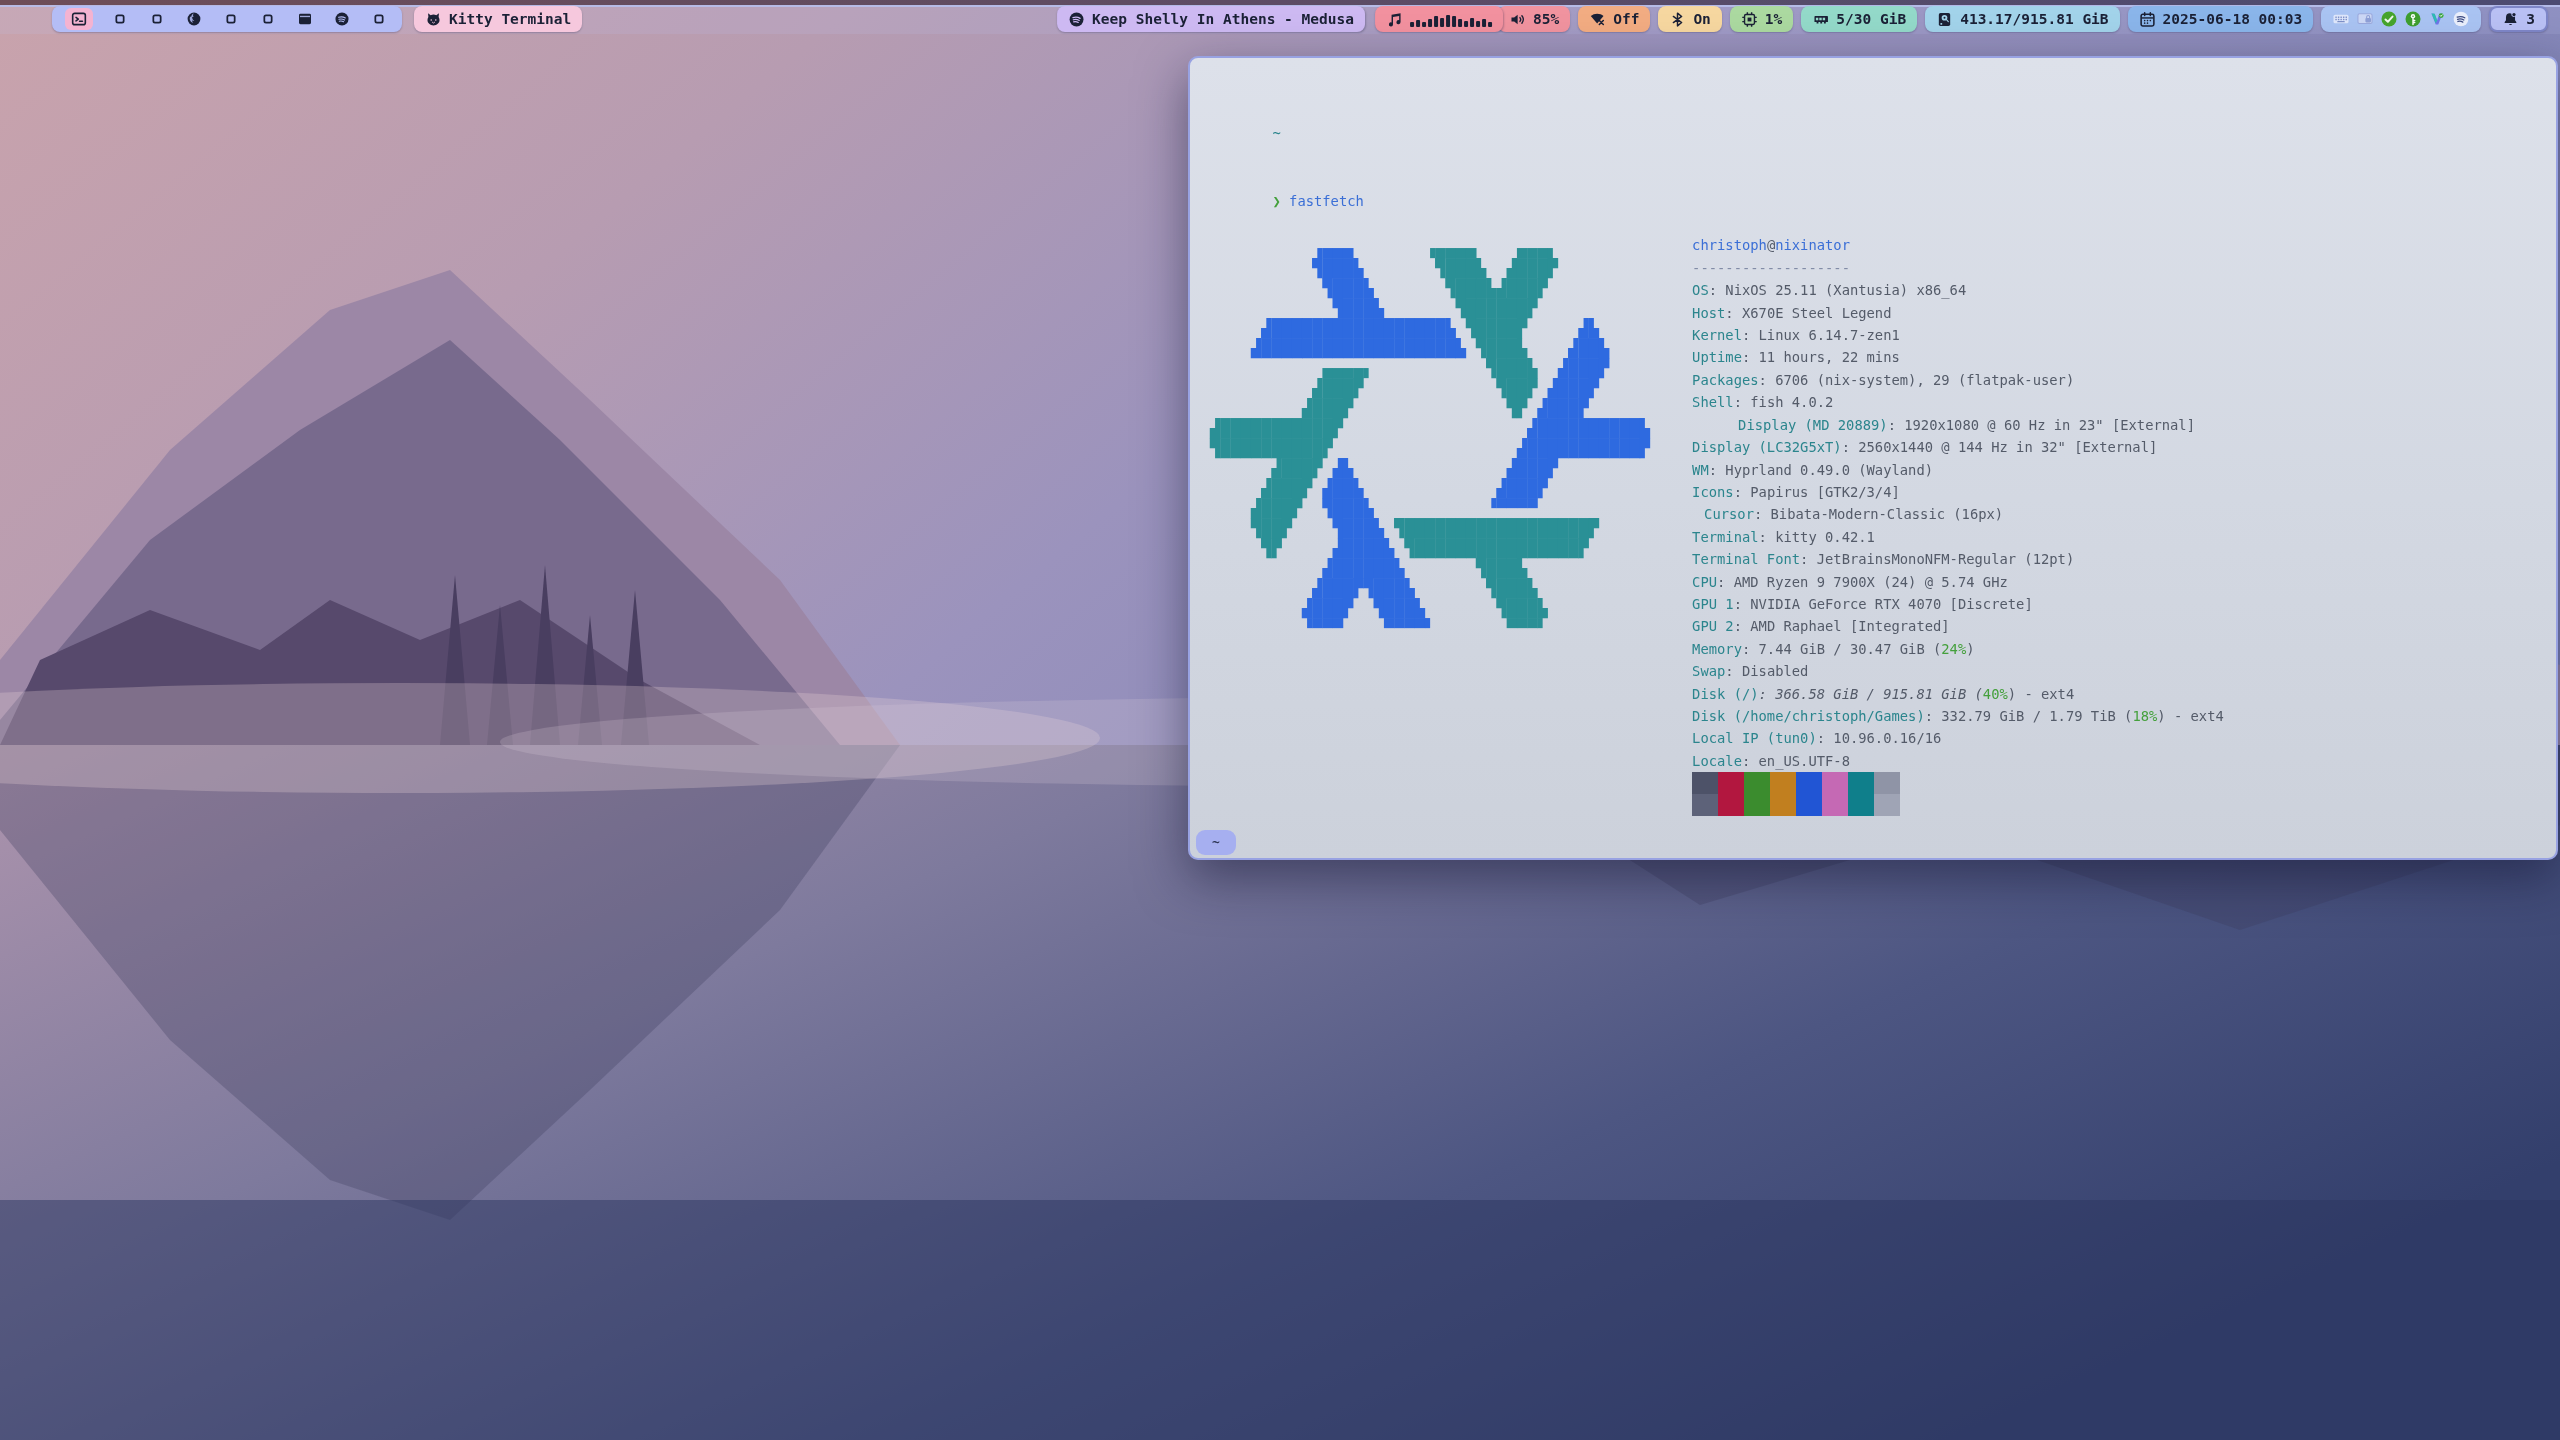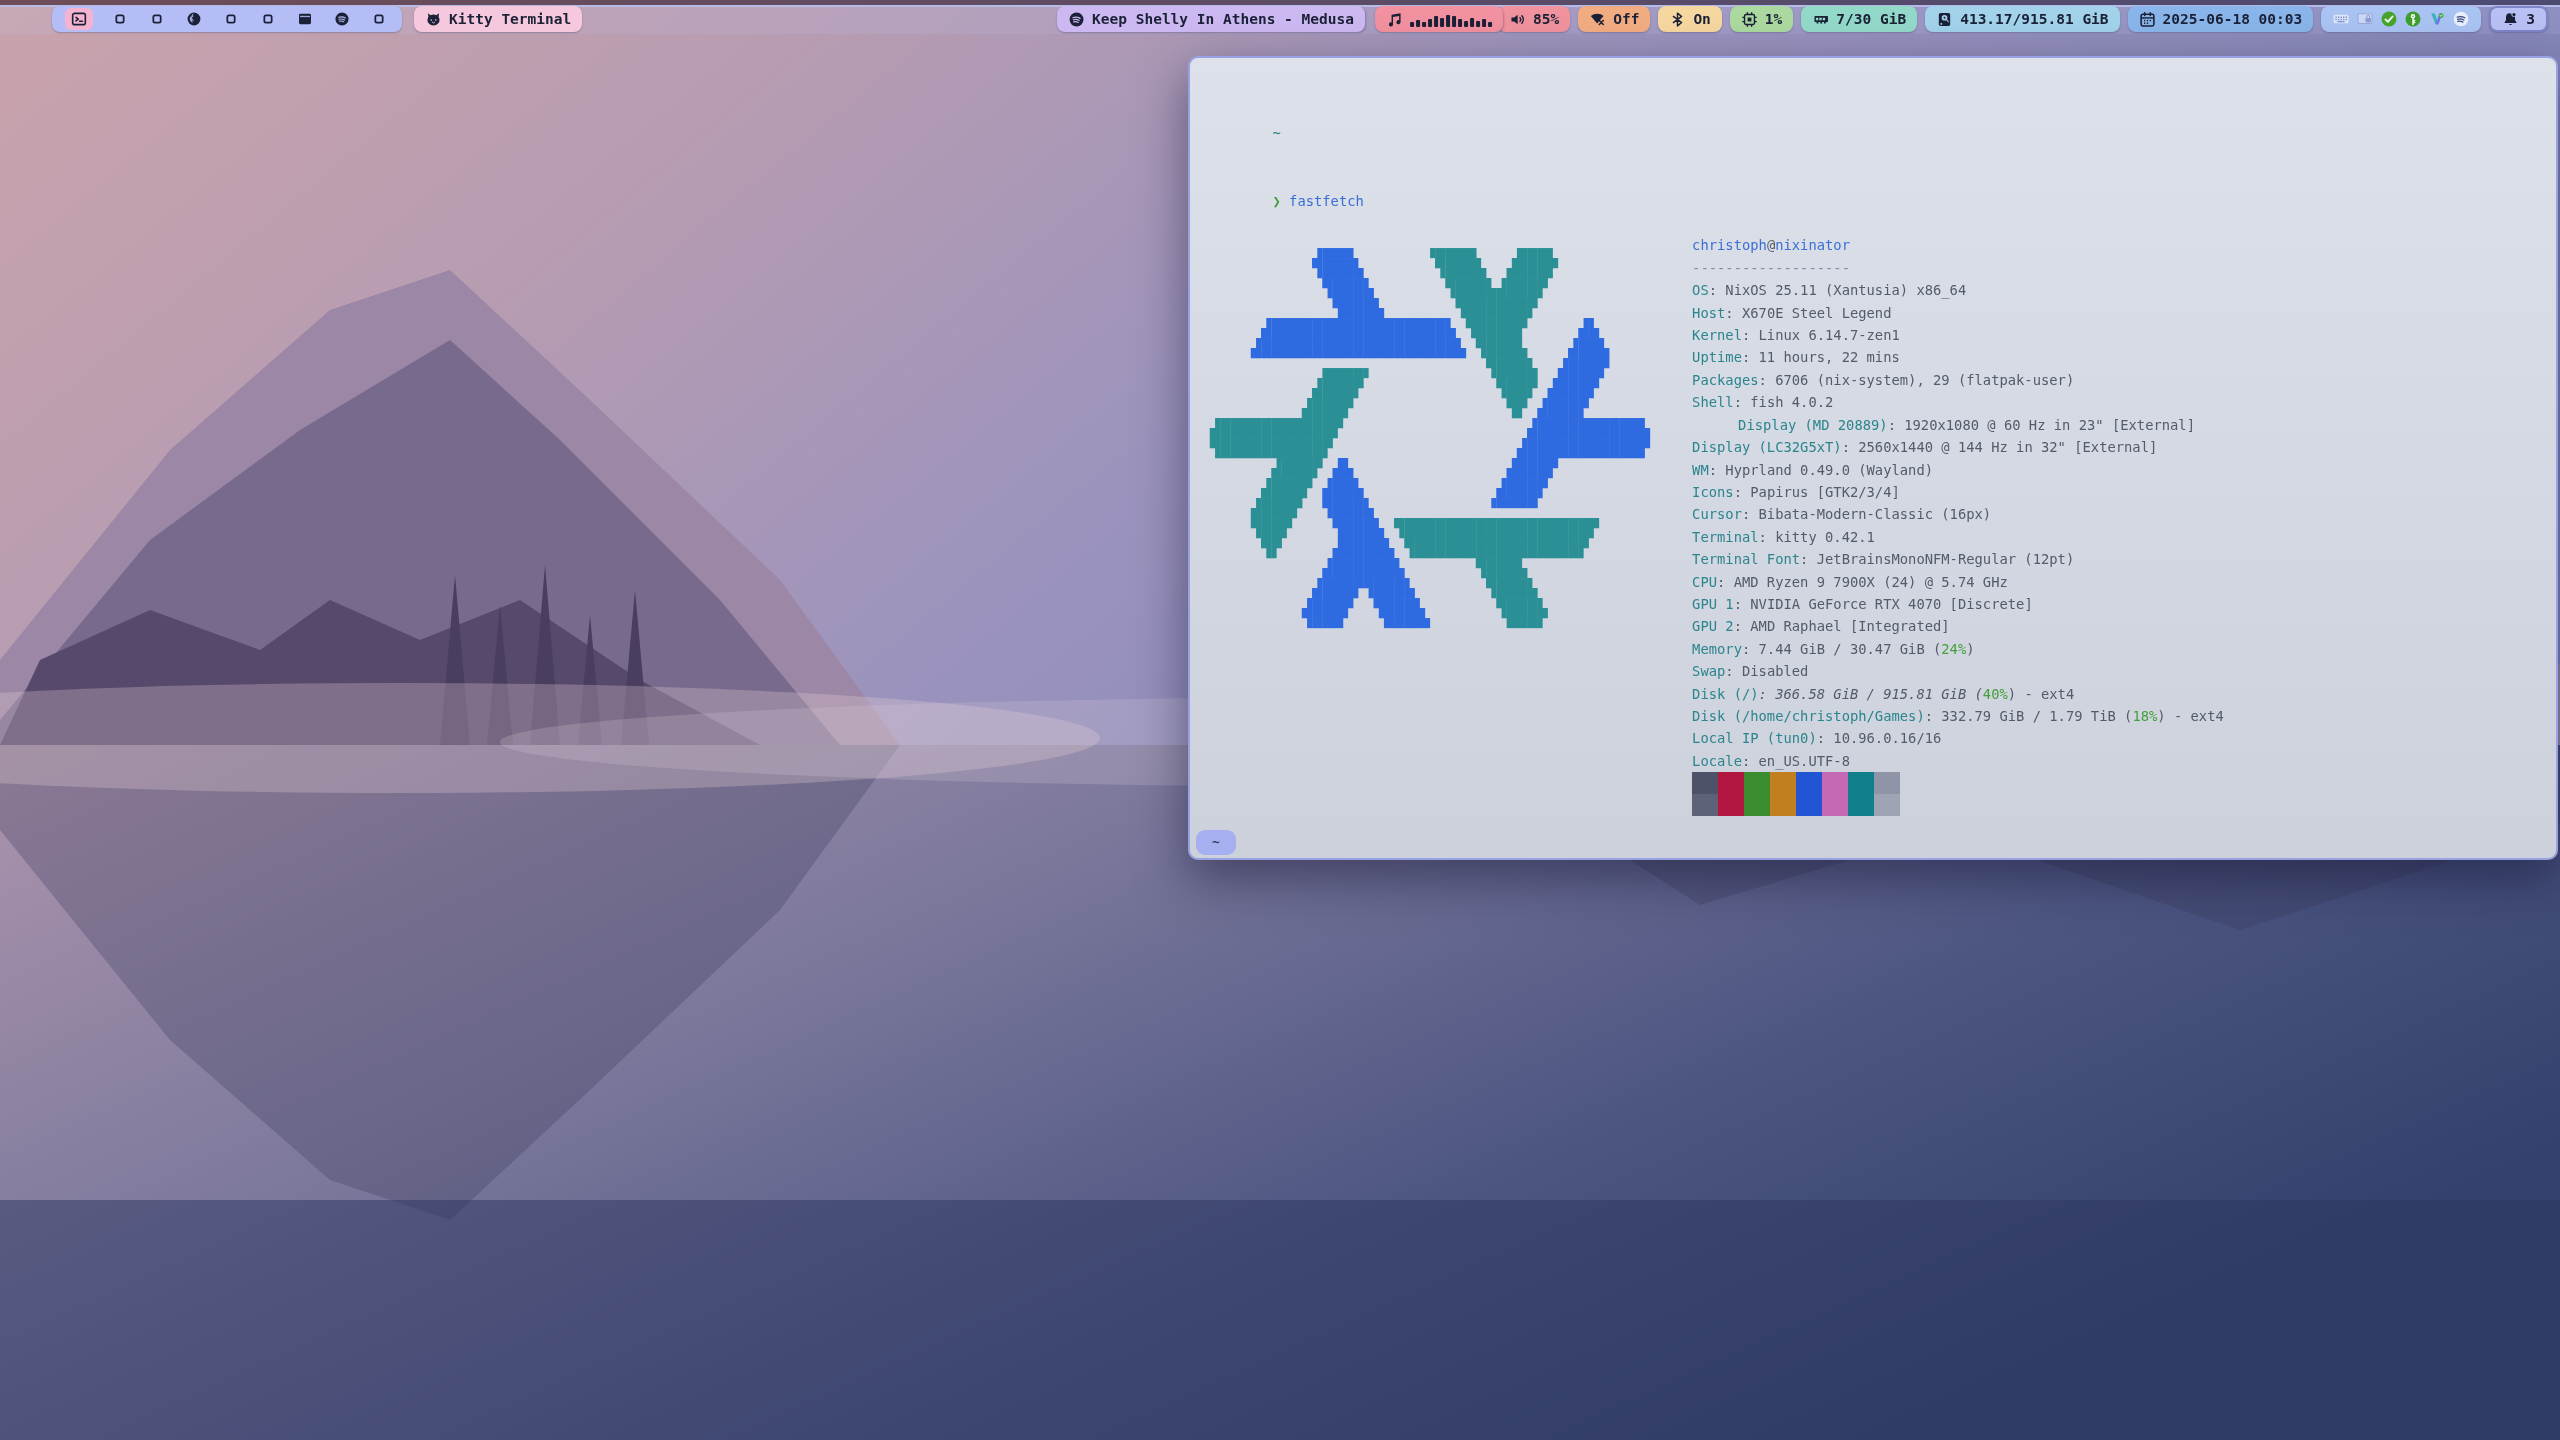--- a/index.html
+++ b/index.html
@@ -221,21 +221,21 @@
           </div>
           <div class="pill" data-name="status-memory-module" style="background: rgb(147, 217, 201); --pillbg: #93d9c9;">
             <span class="ico" data-name="ram-icon">
               <svg viewBox="0 0 24 24">
                 <path fill="currentColor" d="M2.5 7h19a1 1 0 0 1 1 1v7.5h-3v2.3h-2.6v-2.3h-2.6v2.3h-2.6v-2.3H9.1v2.3H6.5v-2.3h-3V8a1 1 0 0 1 1-1z"></path>
                 <rect x="5.5" y="9.5" width="3.4" height="3.6" fill="var(--pillbg,#93d9c9)"></rect>
                 <rect x="10.3" y="9.5" width="3.4" height="3.6" fill="var(--pillbg,#93d9c9)"></rect>
                 <rect x="15.1" y="9.5" width="3.4" height="3.6" fill="var(--pillbg,#93d9c9)"></rect>
               </svg>
             </span>
-            <span data-name="status-memory-value">7/30 GiB</span>
+            <span data-name="status-memory-value">5/30 GiB</span>
           </div>
           <div class="pill" data-name="status-disk-module" style="background: rgb(162, 211, 234); --pillbg: #a2d3ea;">
             <span class="ico" data-name="disk-icon">
               <svg viewBox="0 0 24 24">
                 <rect x="4" y="2.8" width="16" height="18.4" rx="2.4" fill="currentColor"></rect>
                 <circle cx="12" cy="9.5" r="4" fill="var(--pillbg,#a2d3ea)"></circle>
                 <circle cx="12" cy="9.5" r="1.4" fill="currentColor"></circle>
                 <path d="m14.8 12.3 2.6 2.6" stroke="var(--pillbg,#a2d3ea)" stroke-width="1.6" stroke-linecap="round"></path>
                 <rect x="6.3" y="17" width="2.4" height="2.4" fill="var(--pillbg,#a2d3ea)"></rect>
               </svg>
@@ -402,21 +402,21 @@
               <div class="ff-line" data-name="fastfetch-line"><span style="color: rgb(43, 133, 141);">OS</span><span style="color: rgb(84, 91, 105);">: NixOS 25.11 (Xantusia) x86_64</span></div>
               <div class="ff-line" data-name="fastfetch-line"><span style="color: rgb(43, 133, 141);">Host</span><span style="color: rgb(84, 91, 105);">: X670E Steel Legend</span></div>
               <div class="ff-line" data-name="fastfetch-line"><span style="color: rgb(43, 133, 141);">Kernel</span><span style="color: rgb(84, 91, 105);">: Linux 6.14.7-zen1</span></div>
               <div class="ff-line" data-name="fastfetch-line"><span style="color: rgb(43, 133, 141);">Uptime</span><span style="color: rgb(84, 91, 105);">: 11 hours, 22 mins</span></div>
               <div class="ff-line" data-name="fastfetch-line"><span style="color: rgb(43, 133, 141);">Packages</span><span style="color: rgb(84, 91, 105);">: 6706 (nix-system), 29 (flatpak-user)</span></div>
               <div class="ff-line" data-name="fastfetch-line"><span style="color: rgb(43, 133, 141);">Shell</span><span style="color: rgb(84, 91, 105);">: fish 4.0.2</span></div>
               <div class="ff-line" data-name="fastfetch-line"><span style="color: rgb(43, 133, 141); padding-left: 46px;">Display (MD 20889)</span><span style="color: rgb(84, 91, 105);">: 1920x1080 @ 60 Hz in 23" [External]</span></div>
               <div class="ff-line" data-name="fastfetch-line"><span style="color: rgb(43, 133, 141);">Display (LC32G5xT)</span><span style="color: rgb(84, 91, 105);">: 2560x1440 @ 144 Hz in 32" [External]</span></div>
               <div class="ff-line" data-name="fastfetch-line"><span style="color: rgb(43, 133, 141); text-align: center;">WM</span><span style="color: rgb(84, 91, 105);">: Hyprland 0.49.0 (Wayland)</span></div>
               <div class="ff-line" data-name="fastfetch-line"><span style="color: rgb(43, 133, 141);">Icons</span><span style="color: rgb(84, 91, 105);">: Papirus [GTK2/3/4]</span></div>
-              <div class="ff-line" data-name="fastfetch-line"><span style="color: rgb(43, 133, 141);">Cursor</span><span style="color: rgb(84, 91, 105);">: Bibata-Modern-Classic (16px)</span></div>
+              <div class="ff-line" data-name="fastfetch-line"><span style="color: rgb(43, 133, 141); margin-left: 12px;">Cursor</span><span style="color: rgb(84, 91, 105);">: Bibata-Modern-Classic (16px)</span></div>
               <div class="ff-line" data-name="fastfetch-line"><span style="color: rgb(43, 133, 141);">Terminal</span><span style="color: rgb(84, 91, 105);">: kitty 0.42.1</span></div>
               <div class="ff-line" data-name="fastfetch-line"><span style="color: rgb(43, 133, 141);">Terminal Font</span><span style="color: rgb(84, 91, 105);">: JetBrainsMonoNFM-Regular (12pt)</span></div>
               <div class="ff-line" data-name="fastfetch-line"><span style="color: rgb(43, 133, 141);">CPU</span><span style="color: rgb(84, 91, 105);">: AMD Ryzen 9 7900X (24) @ 5.74 GHz</span></div>
               <div class="ff-line" data-name="fastfetch-line"><span style="color: rgb(43, 133, 141);">GPU 1</span><span style="color: rgb(84, 91, 105); margin-top: 16px;">: NVIDIA GeForce RTX 4070 [Discrete]</span></div>
               <div class="ff-line" data-name="fastfetch-line"><span style="color: rgb(43, 133, 141);">GPU 2</span><span style="color: rgb(84, 91, 105);">: AMD Raphael [Integrated]</span></div>
               <div class="ff-line" data-name="fastfetch-line"><span style="color: rgb(43, 133, 141);">Memory</span><span style="color: rgb(84, 91, 105);">: 7.44 GiB / 30.47 GiB (</span><span style="color: rgb(68, 160, 60);">24%</span><span style="color: rgb(84, 91, 105);">)</span></div>
               <div class="ff-line" data-name="fastfetch-line"><span style="color: rgb(43, 133, 141);">Swap</span><span style="color: rgb(84, 91, 105);">: Disabled</span></div>
               <div class="ff-line" data-name="fastfetch-line"><span style="color: rgb(43, 133, 141);">Disk (/)</span><span style="color: rgb(84, 91, 105); font-style: italic;">: 366.58 GiB / 915.81 GiB (</span><span style="color: rgb(68, 160, 60);">40%</span><span style="color: rgb(84, 91, 105);">) - ext4</span></div>
               <div class="ff-line" data-name="fastfetch-line"><span style="color: rgb(43, 133, 141);">Disk (/home/christoph/Games)</span><span style="color: rgb(84, 91, 105);">: 332.79 GiB / 1.79 TiB (</span><span style="color: rgb(68, 160, 60);">18%</span><span style="color: rgb(84, 91, 105);">) - ext4</span></div>
               <div class="ff-line" data-name="fastfetch-line"><span style="color: rgb(43, 133, 141);">Local IP (tun0)</span><span style="color: rgb(84, 91, 105);">: 10.96.0.16/16</span></div>

